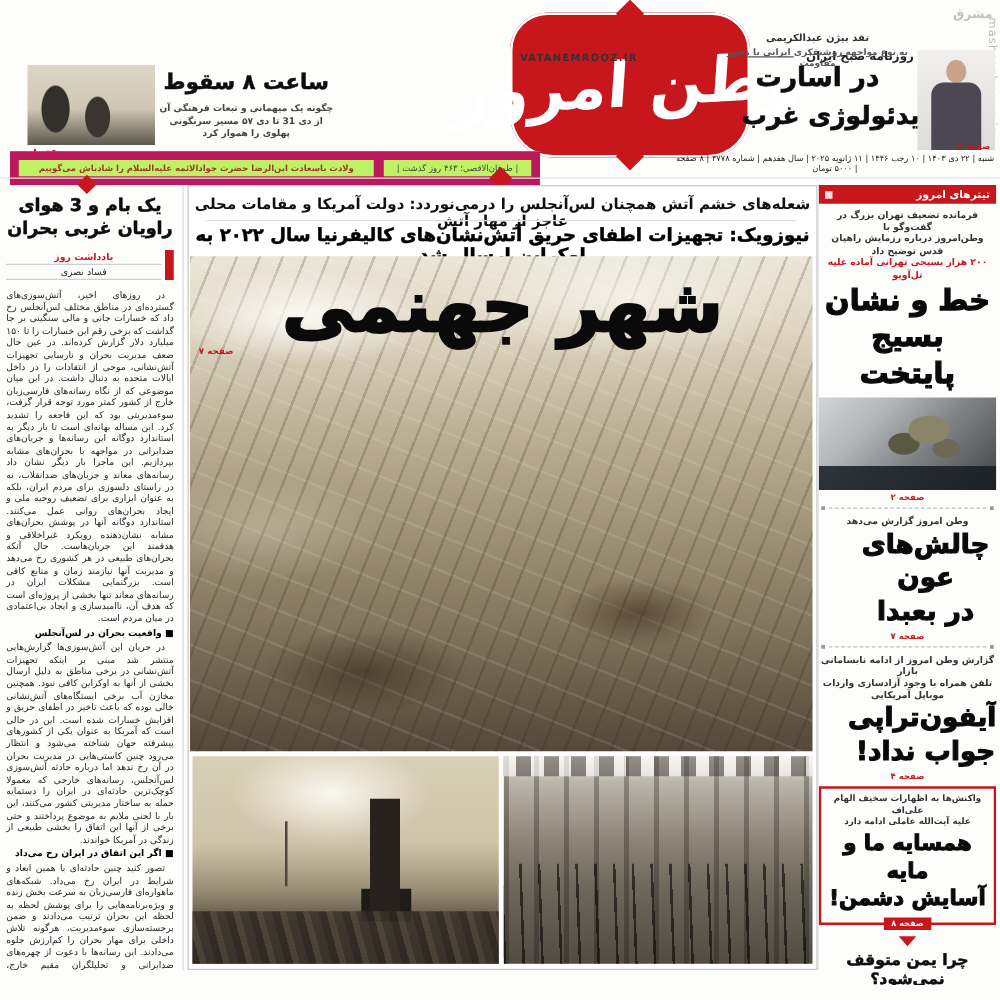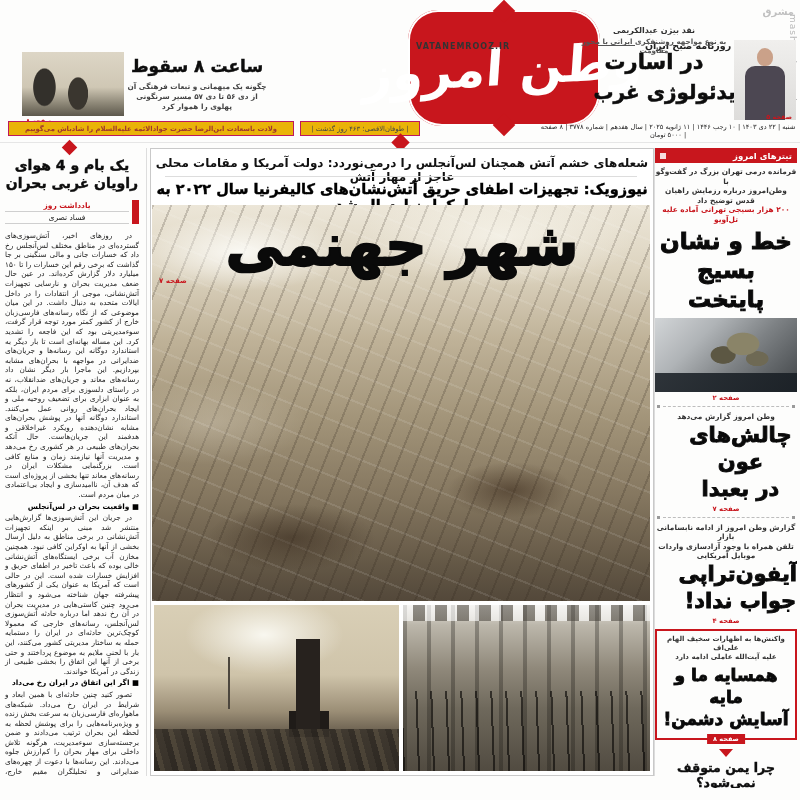--- a/index.html
+++ b/index.html
@@ -45,22 +45,22 @@
   .tr-head2{right:56px;top:80px;width:152px;text-align:center;font-size:20px;font-weight:bold;color:#0d0d0d;
       -webkit-text-stroke:.5px #0d0d0d;}
   .tr-photo{right:4px;top:40px;width:62px;height:80px;background:linear-gradient(180deg,#f0efed 0%,#dddcda 100%);}
   .tr-photo .head{position:absolute;left:50%;top:8px;width:16px;height:18px;transform:translateX(-50%);
       border-radius:50% 50% 45% 45%;background:#caa189;}
   .tr-photo .sweater{position:absolute;left:50%;top:26px;width:40px;height:54px;transform:translateX(-50%);
       border-radius:10px 10px 0 0;background:#4c4752;}
   .tr-pageref{right:8px;top:113px;font-size:6.5px;font-weight:bold;margin-left:12px;}
 
   
-  .strip{height:13px;border:1px solid #be185d;display:flex;align-items:center;justify-content:center;
-      font-size:6.8px;background:#eab308;}
+  .strip{height:13px;border:7px solid #be185d;display:flex;align-items:center;justify-content:center;
+      font-size:6.8px;background:#bef264;}
   .strip-congrats{left:8px;top:121px;width:284px;color:#a0372c;font-weight:bold;}
   .strip-counter{left:300px;top:121px;width:118px;color:#444;}
   .dateline{right:4px;top:123px;width:256px;text-align:center;font-size:6.6px;color:#222;}
 
   .header-rule{left:0;top:142px;width:800px;height:1px;background:#e6e6e6;}
   .vrule{top:148px;height:628px;width:1px;background:#ddd;}
 
   
   .main-frame{left:150px;top:148px;width:502px;height:626px;border:1px solid #c9c9c9;background:#fff;}
   .main-tip{left:394px;top:136px;width:13px;height:13px;background:#c8161d;transform:rotate(45deg);}
@@ -158,21 +158,21 @@
     </div>
     <div class="abs site-url">VATANEMROOZ.IR</div>
     <div class="abs tagline-wrap">
       <span class="dash"></span>
       <span class="tagline">روزنامه صبح ایران</span>
       <span class="dash"></span>
     </div>
 
     <div class="abs tl-photo"></div>
     <div class="abs tl-head">ساعت ۸ سقوط</div>
-    <div class="abs tl-kicker">چگونه یک میهمانی و تبعات فرهنگی آن از دی ۵۶ تا دی ۵۷ مسیر سرنگونی پهلوی را هموار کرد</div>
+    <div class="abs tl-kicker">چگونه یک میهمانی و تبعات فرهنگی آن از دی 31 تا دی ۵۷ مسیر سرنگونی پهلوی را هموار کرد</div>
     <div class="abs tl-pageref red">صفحه ۸</div>
 
     <div class="abs tr-kicker1">نقد بیژن عبدالکریمی</div>
     <div class="abs tr-kicker2">به نوع مواجهه روشنفکری ایرانی با محور مقاومت</div>
     <div class="abs tr-head1">در اسارت</div>
     <div class="abs tr-head2">ایدئولوژی غرب</div>
     <div class="abs tr-photo">
       <span class="head"></span>
       <span class="sweater"></span>
     </div>
@@ -199,21 +199,21 @@
       <span class="chimney-base"></span>
       <span class="chimney"></span>
       <span class="pole"></span>
     </div>
     <div class="abs photo-hall"></div>
   </div>
 
   <div class="abs note-tip"></div>
   <div class="abs note-col">
     <div class="note-h">
-      <div>یک بام و 4 هوای</div>
+      <div>یک بام و 3 هوای</div>
       <div>راویان غربی بحران</div>
     </div>
     <div class="label-bar">
       <div class="label-block"></div>
       <div class="label-rows">
         <div class="row red bold">یادداشت روز</div>
         <div class="row">فساد نصری</div>
       </div>
     </div>
     <div class="note-body">
@@ -225,21 +225,21 @@
     </div>
   </div>
 
   <div class="abs sidebar">
     <div class="sb-banner">
       <span>تیترهای امروز</span>
       <span class="sq" style="margin-right:auto;"></span>
     </div>
 
     <div class="sb-kicker">
-      <div>فرمانده درمی تهران بزرگ در گفت‌وگو با</div>
+      <div>فرمانده تضعیف تهران بزرگ در گفت‌وگو با</div>
       <div>وطن‌امروز درباره رزمایش راهیان قدس توضیح داد</div>
       <div class="red">۲۰۰ هزار بسیجی تهرانی آماده علیه تل‌آویو</div>
     </div>
     <div class="sb-h1">
       <div>خط و نشان</div>
       <div>بسیج پایتخت</div>
     </div>
     <div class="photo-soldier"></div>
     <div class="pageref">صفحه ۲</div>
 

